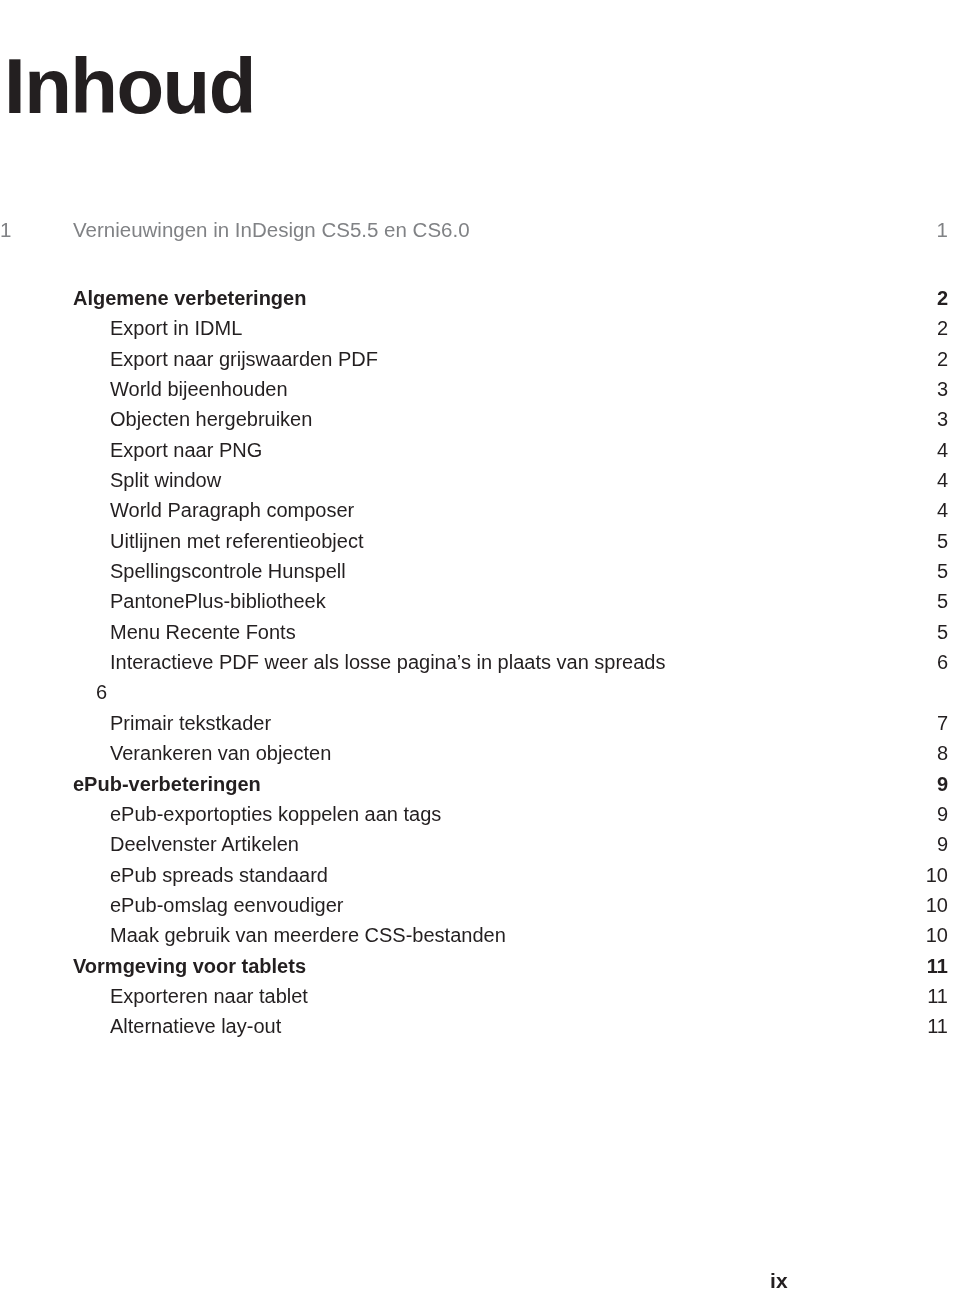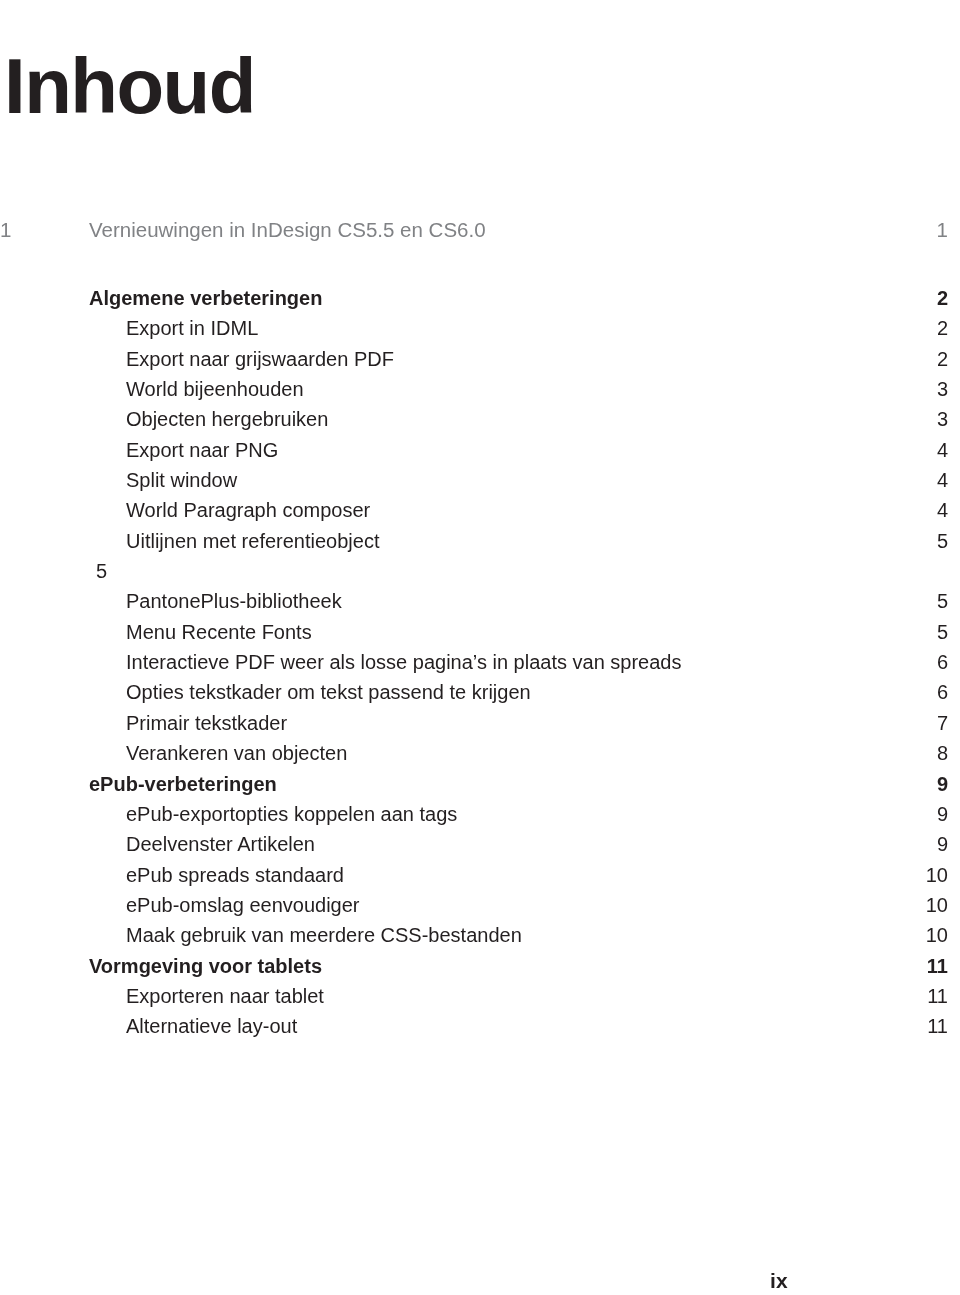--- a/index.html
+++ b/index.html
@@ -60,21 +60,20 @@
     font-size: 20px;
     line-height: 30.35px;
   }
 
   .row-label {
     flex: 1 1 auto;
     font-size: 20px;
     line-height: 30.35px;
     white-space: nowrap;
     overflow: hidden;
-    margin-left: 16px;
   }
 
   .row-page {
     flex: 0 0 auto;
     min-width: 34px;
     text-align: right;
     font-size: 20px;
     line-height: 30.35px;
   }
 
@@ -182,40 +181,40 @@
           <span class="row-label">World Paragraph composer</span>
           <span class="row-page">4</span>
         </div>
         <div class="toc-row lvl-2">
           <span class="row-num"></span>
           <span class="row-label">Uitlijnen met referentieobject</span>
           <span class="row-page">5</span>
         </div>
         <div class="toc-row lvl-2">
           <span class="row-num"></span>
+          <span class="row-label">Spellingscontrole Hunspell</span>
           <span class="row-page">5</span>
         </div>
         <div class="toc-row lvl-2">
           <span class="row-num"></span>
           <span class="row-label">PantonePlus-bibliotheek</span>
           <span class="row-page">5</span>
         </div>
         <div class="toc-row lvl-2">
           <span class="row-num"></span>
           <span class="row-label">Menu Recente Fonts</span>
           <span class="row-page">5</span>
         </div>
         <div class="toc-row lvl-2">
           <span class="row-num"></span>
           <span class="row-label">Interactieve PDF weer als losse pagina’s in plaats van spreads</span>
           <span class="row-page">6</span>
         </div>
         <div class="toc-row lvl-2">
           <span class="row-num"></span>
-          <span class="row-label">Opties tekstkader om tekst passend te krijgen</span>
           <span class="row-page">6</span>
         </div>
         <div class="toc-row lvl-2">
           <span class="row-num"></span>
           <span class="row-label">Primair tekstkader</span>
           <span class="row-page">7</span>
         </div>
         <div class="toc-row lvl-2">
           <span class="row-num"></span>
           <span class="row-label">Verankeren van objecten</span>

